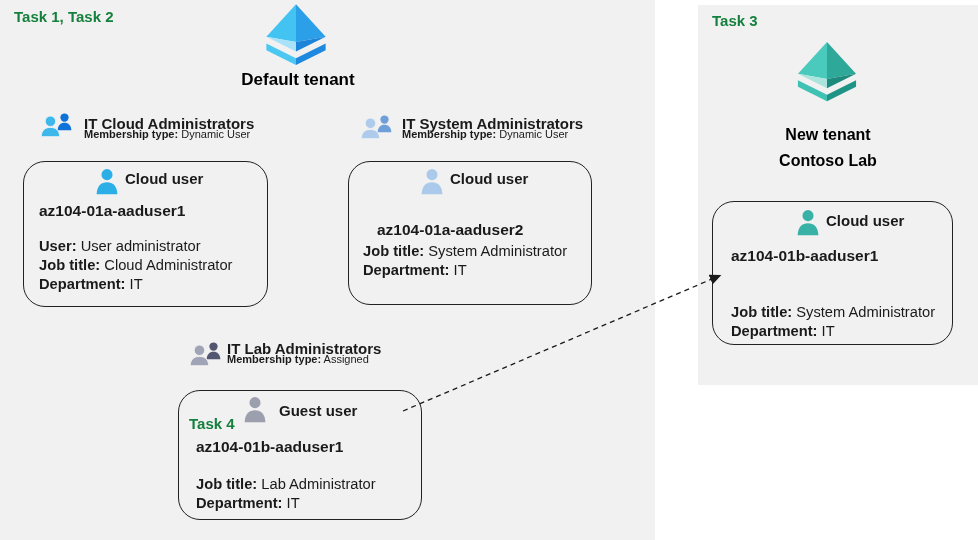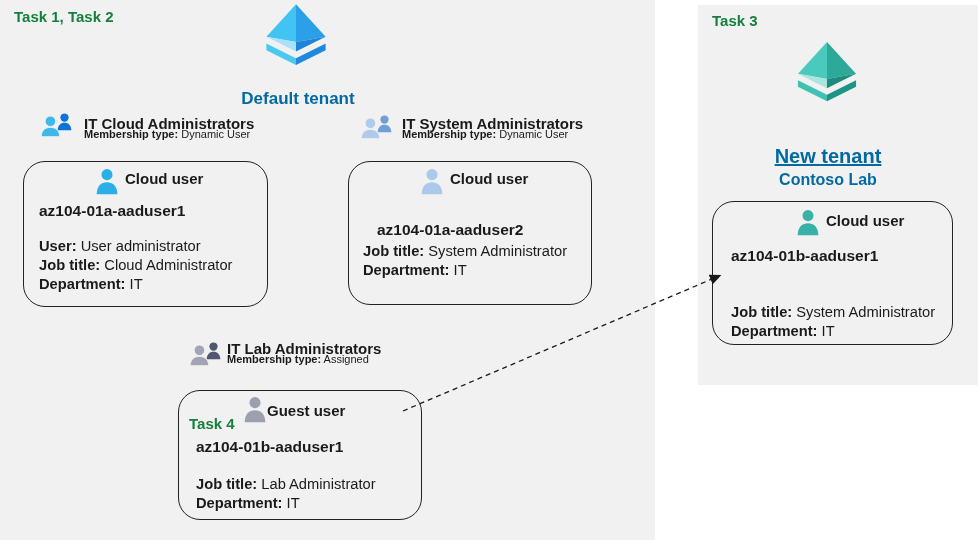--- a/index.html
+++ b/index.html
@@ -7,21 +7,21 @@
   body { font-family:"Liberation Sans","DejaVu Sans",sans-serif; color:#1a1a1a; position:relative; }
 
   .panel { position:absolute; background:#f1f1f1; }
   #left-panel  { left:0;   top:0;  width:655px; height:540px; }
   #right-panel { left:698px; top:5px; width:280px; height:380px; }
 
   .abs { position:absolute; }
 
   .task-label { font-weight:bold; font-size:15px; color:#15803d; white-space:nowrap; }
 
-  .tenant-title { font-weight:bold; font-size:17px; color:#0369a1; text-align:center; white-space:nowrap;margin-top:19px; }
+  .tenant-title { font-weight:bold; font-size:17px; color:#000000; text-align:center; white-space:nowrap; }
 
   .group-title { font-weight:bold; font-size:15px; white-space:nowrap;margin-top:9px; }
   .group-sub   { font-size:11px; white-space:nowrap; }
   .group-sub b { font-weight:bold; }
 
   .user-card {
     position:absolute;
     border:1.4px solid #222;
     border-radius:22px;
     background:transparent;
@@ -147,21 +147,21 @@
   </div>
 
   <div class="user-card" style="left:178px; top:390px; width:244px; height:130px;">
     <div class="abs task-label" style="left:10px; top:12px;margin-top:12px;">Task 4</div>
     <svg class="abs" style="left:62px; top:3px;" width="28" height="30" viewBox="0 0 24 26">
       <g fill="#9b9fae">
         <circle cx="12" cy="7.5" r="4.8"></circle>
         <path d="M12,14 C7,14 3.3,17 3,24.5 L21,24.5 C20.7,17 17,14 12,14 Z"></path>
       </g>
     </svg>
-    <div class="abs card-usertype" style="left:88px; top:11px;">Guest user</div>
+    <div class="abs card-usertype" style="left:100px; top:11px;">Guest user</div>
     <div class="abs card-name" style="left:17px; top:47px;">az104-01b-aaduser1</div>
     <div class="abs" style="left:17px; top:84px;">
       <div class="field-line">
         <b>Job title:</b>
         <span>Lab Administrator</span>
       </div>
       <div class="field-line">
         <b>Department:</b>
         <span>IT</span>
       </div>
@@ -176,21 +176,21 @@
 
 <svg class="abs" style="left:794px; top:40px;" width="66" height="62" viewBox="0 0 100 92">
   <polygon points="50,2 6,50 50,58" fill="#4ac9bd"></polygon>
   <polygon points="50,2 50,58 94,50" fill="#2ea899"></polygon>
   <polygon points="6,50 50,72 50,58" fill="#abe4dd"></polygon>
   <polygon points="94,50 50,72 50,58" fill="#1c8b7e"></polygon>
   <polygon points="6,60 50,82 50,92 6,70" fill="#3fc2b4"></polygon>
   <polygon points="50,82 94,60 94,70 50,92" fill="#1e9486"></polygon>
 </svg>
 
-<div class="abs tenant-title" style="left:728px; top:126px; width:200px; font-size:20px;text-decoration:underline;">New tenant</div>
+<div class="abs tenant-title" style="left:728px; top:126px; width:200px; font-size:16px;">New tenant</div>
 <div class="abs tenant-title" style="left:728px; top:152px; width:200px; font-size:16px;">Contoso Lab</div>
 
 <div class="user-card" style="left:712px; top:201px; width:241px; height:144px;">
   <svg class="abs" style="left:81px; top:5px;" width="28" height="30" viewBox="0 0 24 26">
     <g fill="#38b2a6">
       <circle cx="12" cy="7.5" r="4.8"></circle>
       <path d="M12,14 C7,14 3.3,17 3,24.5 L21,24.5 C20.7,17 17,14 12,14 Z"></path>
     </g>
   </svg>
   <div class="abs card-usertype" style="left:113px; top:10px;">Cloud user</div>

